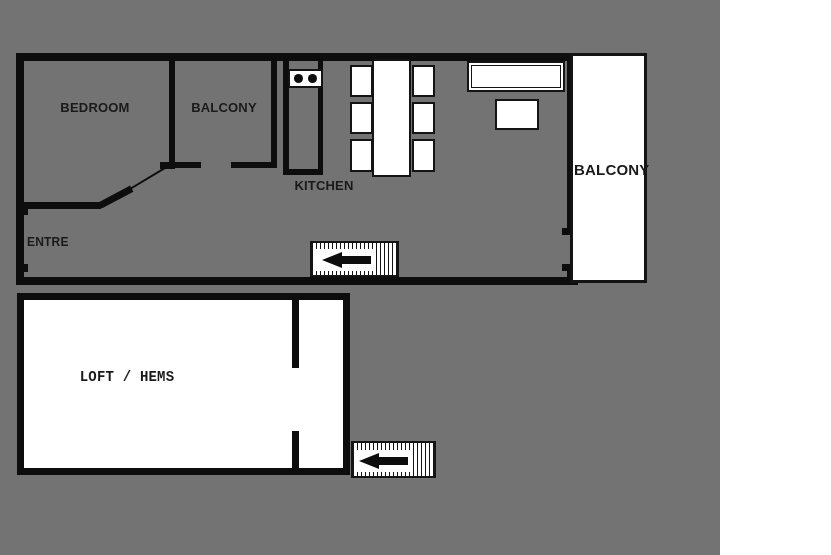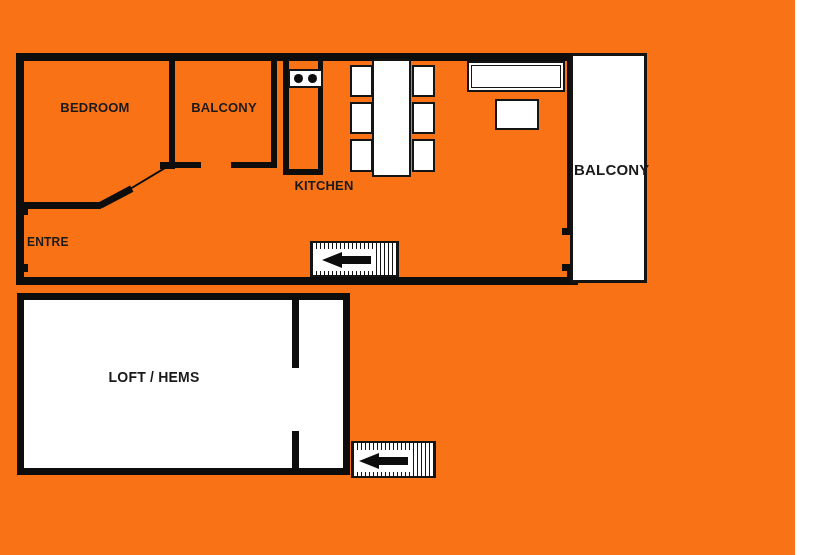--- a/index.html
+++ b/index.html
@@ -1,18 +1,18 @@
 <!DOCTYPE html>
 <html><head>
 <meta charset="utf-8">
 <style>
   * { margin:0; padding:0; box-sizing:border-box; }
   html,body { background:#ffffff; }
   body { font-family:"Liberation Sans", sans-serif; }
-  .canvas { position:relative; width:795px; height:555px; background:#f97316; overflow:hidden; }
+  .canvas { position:relative; width:720px; height:555px; background:#737373; overflow:hidden; }
   .wall { position:absolute; background:#0d0d0d; }
   .thinline { position:absolute; background:#0d0d0d; }
   .label { position:absolute; font-weight:bold; color:#1a1a1a; font-size:13px; letter-spacing:0.2px; text-align:center; white-space:pre; }
   .furn { position:absolute; background:#fff; border:2px solid #141414; }
   .sofa-inner { position:absolute; left:2px; right:2px; top:2px; bottom:2px; border:1px solid #141414; }
   .burner { position:absolute; width:9px; height:9px; border-radius:50%; background:#0d0d0d; }
   .stairs { position:absolute; border:2px solid #141414;
             background:repeating-linear-gradient(90deg,#141414 0px,#141414 1px,#ffffff 1px,#ffffff 4px); }
   .stair-halo { position:absolute; background:#ffffff; display:flex; align-items:center; justify-content:center; }
   .arrow { display:flex; align-items:center; }
@@ -81,21 +81,21 @@
 
   <div class="label" style="left:35px; top:100px; width:120px;">BEDROOM</div>
   <div class="label" style="left:170px; top:100px; width:108px;">BALCONY</div>
   <div class="label" style="left:274px; top:178px; width:100px;">KITCHEN</div>
   <div class="label" style="left:574px; top:161px; width:70px; font-size:15px;">BALCONY</div>
   <div class="label" style="left:27px; top:235px; width:60px; text-align:left; font-size:12px;">ENTRE</div>
 
   <div class="loft-box" style="left:17px; top:293px; width:333px; height:182px;"></div>
   <div class="wall" style="left:292px; top:300px; width:7px; height:68px;"></div>
   <div class="wall" style="left:292px; top:431px; width:7px; height:37px;"></div>
-  <div class="label" style="left:74px; top:369px; width:160px; font-size:14px;">LOFT / HEMS</div>
+  <div class="label" style="left:47px; top:369px; width:160px; font-size:14px;font-family:Liberation Mono, monospace;">LOFT / HEMS</div>
 
   <div class="stairs" style="left:351px; top:441px; width:85px; height:37px;">
     <div class="stair-halo" style="left:2px; top:7px; width:56px; height:22px;">
       <div class="arrow">
         <div class="arrow-head"></div>
         <div class="arrow-shaft"></div>
       </div>
     </div>
   </div>
 

